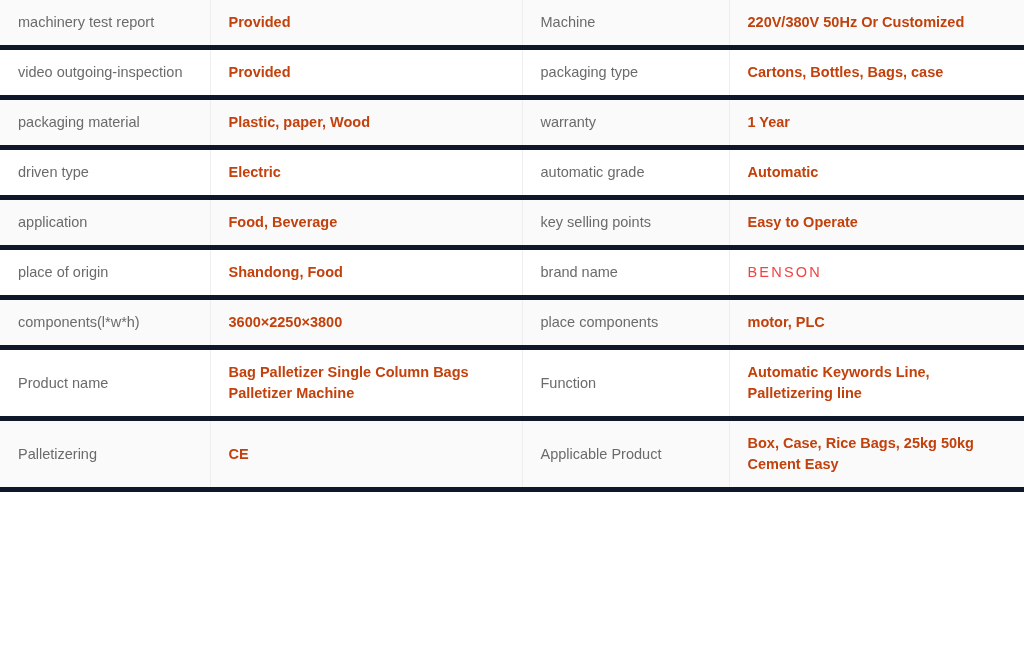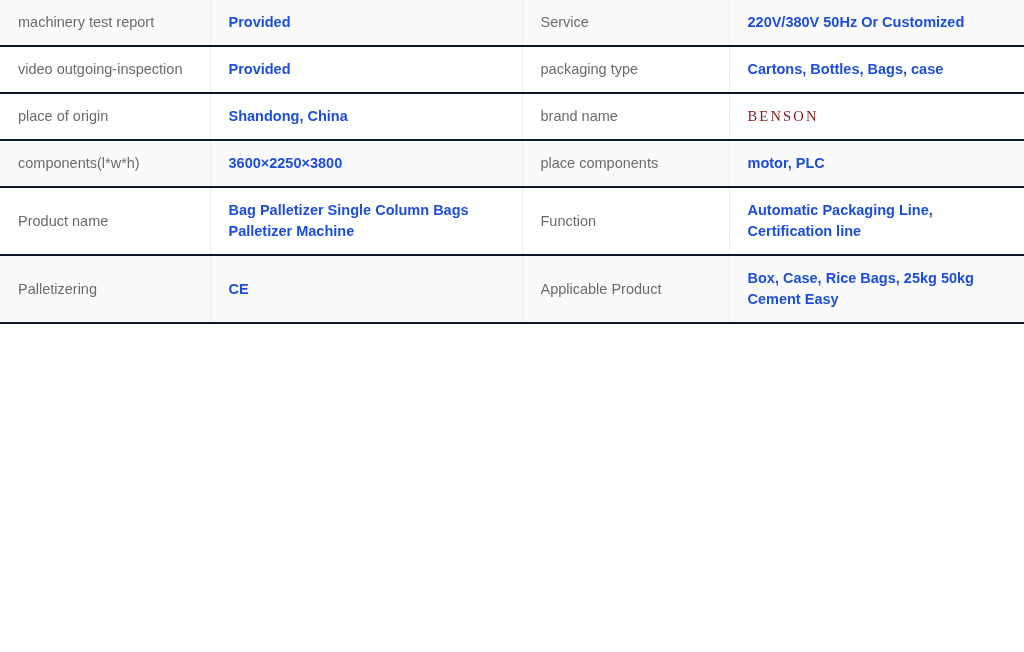--- a/index.html
+++ b/index.html
@@ -18,107 +18,125 @@
     width: 1024px;
     border-collapse: collapse;
     table-layout: fixed;
   }
   .spec-table col.c-label-a { width: 210px; }
   .spec-table col.c-value-a { width: 312px; }
   .spec-table col.c-label-b { width: 207px; }
   .spec-table col.c-value-b { width: 295px; }
 
   .spec-table tr {
-    border-bottom: 2px solid #0f172a;
+    border-bottom: 5px solid #0f172a;
   }
   .spec-table td {
     padding: 12px 16px 12px 18px;
     vertical-align: middle;
     font-size: 14.5px;
     line-height: 1.45;
     border-bottom: 1px solid #ececec;
   }
   .cell-label {
     color: #6b6b6b;
     font-weight: 400;
   }
   .cell-value {
-    color: #1d4ed8;
+    color: #c2410c;
     font-weight: bold;
   }
   .row-alt .cell-label,
   .row-alt .cell-value {
     background: #fafafa;
   }
   tr.row-alt td {
     background: #fafafa;
   }
   tr.row-plain td {
     background: #ffffff;
     margin-left: 32px;
   }
   .brand-value {
     font-weight: 400;
     font-size: 15px;
     letter-spacing: 2.2px;
-    color: #7f1d1d;
-    font-family: Liberation Serif, serif;
+    color: #ef4444;
+    font-family: Liberation Sans, sans-serif;
   }
   .sep-vert {
     border-left: 1px solid #eeeeee;
   }
 </style>
 </head>
 <body>
 
 <table class="spec-table">
   <colgroup>
     <col class="c-label-a">
     <col class="c-value-a">
     <col class="c-label-b">
     <col class="c-value-b">
   </colgroup>
   <tbody>
 
     <tr class="row-alt">
       <td class="cell-label">machinery test report</td>
       <td class="cell-value sep-vert">Provided</td>
-      <td class="cell-label sep-vert">Service</td>
+      <td class="cell-label sep-vert">Machine</td>
       <td class="cell-value sep-vert">220V/380V 50Hz Or Customized</td>
     </tr>
 
     <tr class="row-plain">
       <td class="cell-label">video outgoing-inspection</td>
       <td class="cell-value sep-vert">Provided</td>
       <td class="cell-label sep-vert">packaging type</td>
       <td class="cell-value sep-vert">Cartons, Bottles, Bags, case</td>
     </tr>
 
+    <tr class="row-alt">
+      <td class="cell-label">packaging material</td>
+      <td class="cell-value sep-vert">Plastic, paper, Wood</td>
+      <td class="cell-label sep-vert">warranty</td>
+      <td class="cell-value sep-vert">1 Year</td>
+    </tr>
 
+    <tr class="row-plain">
+      <td class="cell-label">driven type</td>
+      <td class="cell-value sep-vert">Electric</td>
+      <td class="cell-label sep-vert">automatic grade</td>
+      <td class="cell-value sep-vert">Automatic</td>
+    </tr>
 
+    <tr class="row-alt">
+      <td class="cell-label">application</td>
+      <td class="cell-value sep-vert">Food, Beverage</td>
+      <td class="cell-label sep-vert">key selling points</td>
+      <td class="cell-value sep-vert">Easy to Operate</td>
+    </tr>
 
     <tr class="row-plain">
       <td class="cell-label">place of origin</td>
-      <td class="cell-value sep-vert">Shandong, China</td>
+      <td class="cell-value sep-vert">Shandong, Food</td>
       <td class="cell-label sep-vert">brand name</td>
       <td class="cell-value sep-vert brand-value">BENSON</td>
     </tr>
 
     <tr class="row-alt">
       <td class="cell-label">components(l*w*h)</td>
       <td class="cell-value sep-vert">3600×2250×3800</td>
       <td class="cell-label sep-vert">place components</td>
       <td class="cell-value sep-vert">motor, PLC</td>
     </tr>
 
     <tr class="row-plain">
       <td class="cell-label">Product name</td>
       <td class="cell-value sep-vert">Bag Palletizer Single Column Bags Palletizer Machine</td>
       <td class="cell-label sep-vert">Function</td>
-      <td class="cell-value sep-vert">Automatic Packaging Line, Certification line</td>
+      <td class="cell-value sep-vert">Automatic Keywords Line, Palletizering line</td>
     </tr>
 
 
 
     <tr class="row-alt">
       <td class="cell-label">Palletizering</td>
       <td class="cell-value sep-vert">CE</td>
       <td class="cell-label sep-vert">Applicable Product</td>
       <td class="cell-value sep-vert">Box, Case, Rice Bags, 25kg 50kg Cement Easy</td>
     </tr>

